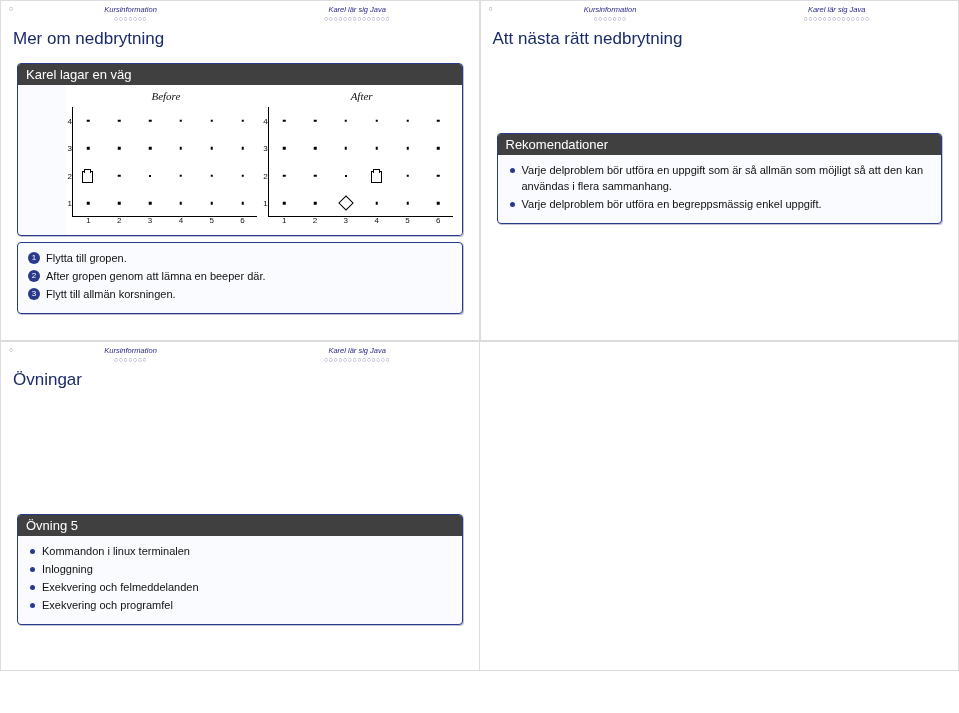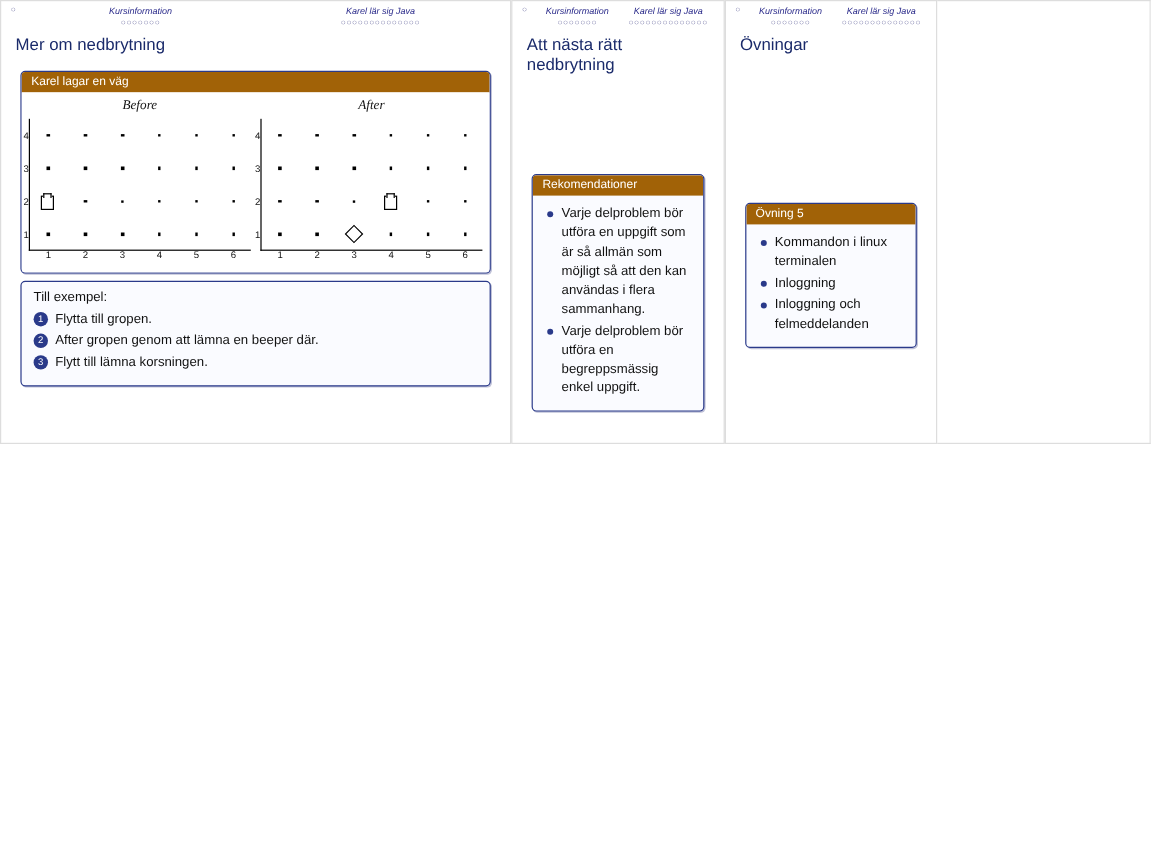--- a/index.html
+++ b/index.html
@@ -5,57 +5,57 @@
   * { box-sizing: border-box; margin: 0; padding: 0; }
   body {
     font-family: "Segoe UI", Arial, sans-serif;
     background: #fff;
     width: 959px;
     font-size: 11px;
     color: #000;
   }
   .grid {
     display: grid;
-    grid-template-columns: 1fr 1fr 1fr 1fr;
+    grid-template-columns: 1fr 1fr;
     grid-template-rows: auto auto;
   }
   .slide {
     border: 1px solid #ddd;
     padding: 4px 6px 20px 6px;
     position: relative;
     min-height: 330px;
   }
   .navline {
     display: flex;
     justify-content: space-between;
     font-size: 7.5px;
     color: #2a2a8a;
     padding: 0 2px 2px 2px;
   }
   .navcol { text-align: center; flex:1; }
   .navtitle { font-style: italic; display:block; }
   .dots { letter-spacing: 0.5px; color:#7a7aaa; font-size:7px; line-height:1;}
   .dot-solo { color:#7a7aaa; font-size:7px; margin-right:4px; line-height:1;}
   .slide-title {
-    font-size: 14px;
+    font-size: 17px;
     color: #1a2a6a;
     padding: 4px 6px 8px 6px;
   }
   .block {
     border: 1px solid #2a3a8a;
     border-radius: 4px;
     background: #fafbff;
     margin: 6px 10px;
     box-shadow: 1px 1px 0 #c0c2d8;
     overflow: hidden;
   }
   .block-title {
-    background: #a16207;
+    background: #404040;
     color: #fff;
-    font-size: 10px;
+    font-size: 13px;
     padding: 3px 8px;
   }
   .block-body {
     padding: 6px 10px 8px 10px;
     color: #111;
     font-size: 11px;
     line-height: 1.45;
   }
   .bullets-dot > li::marker { content: ""; }
   .bullets-dot > li {
@@ -87,20 +87,21 @@
     background: #2a3a8a;
     color: #fff;
     border-radius: 50%;
     font-size: 8px;
     text-align: center;
     line-height: 12px;
   }
   .graphic-wrap {
     background:#fff;
     padding:4px 6px;
+    margin-left:48px;
   }
   .bf-af {
     display:flex;
     gap:8px;
   }
   .gridworld {
     flex:1;
     position:relative;
     height:110px;
     border:1px solid #000;
@@ -251,25 +252,24 @@
                 <span class="axis-x" style="left:132.75px">5</span>
                 <span class="axis-x" style="left:163.58333333333331px">6</span>
               </div>
           </div>
         </div>
         <div style="height:14px"></div>
       </div>
     </div>
     <div class="block">
       <div class="block-body">
-        <div>Till exempel:</div>
         <ol class="bullets-num">
             <li>Flytta till gropen.</li>
             <li>After gropen genom att lämna en beeper där.</li>
-            <li>Flytt till lämna korsningen.</li>
+            <li>Flytt till allmän korsningen.</li>
           </ol>
       </div>
     </div>
   </div>
     <div class="slide">
     <div class="navline">
     <span class="dot-solo">○</span>
     <div class="navcol">
       <span class="navtitle">Kursinformation</span>
       <span class="dots">○○○○○○○</span>
@@ -305,20 +305,21 @@
     </div>
   </div>
     <div class="slide-title">Övningar</div>
     <div class="slide-body">
       <div class="block">
         <div class="block-title">Övning 5</div>
         <div class="block-body">
           <ul class="bullets-dot">
               <li>Kommandon i linux terminalen</li>
               <li>Inloggning</li>
-              <li>Inloggning och felmeddelanden</li>
+              <li>Exekvering och felmeddelanden</li>
+              <li>Exekvering och programfel</li>
             </ul>
         </div>
       </div>
     </div>
   </div>
     <div class="slide" style="min-height:330px;border-left:none;"></div>
   </div>
 
 </body></html>

